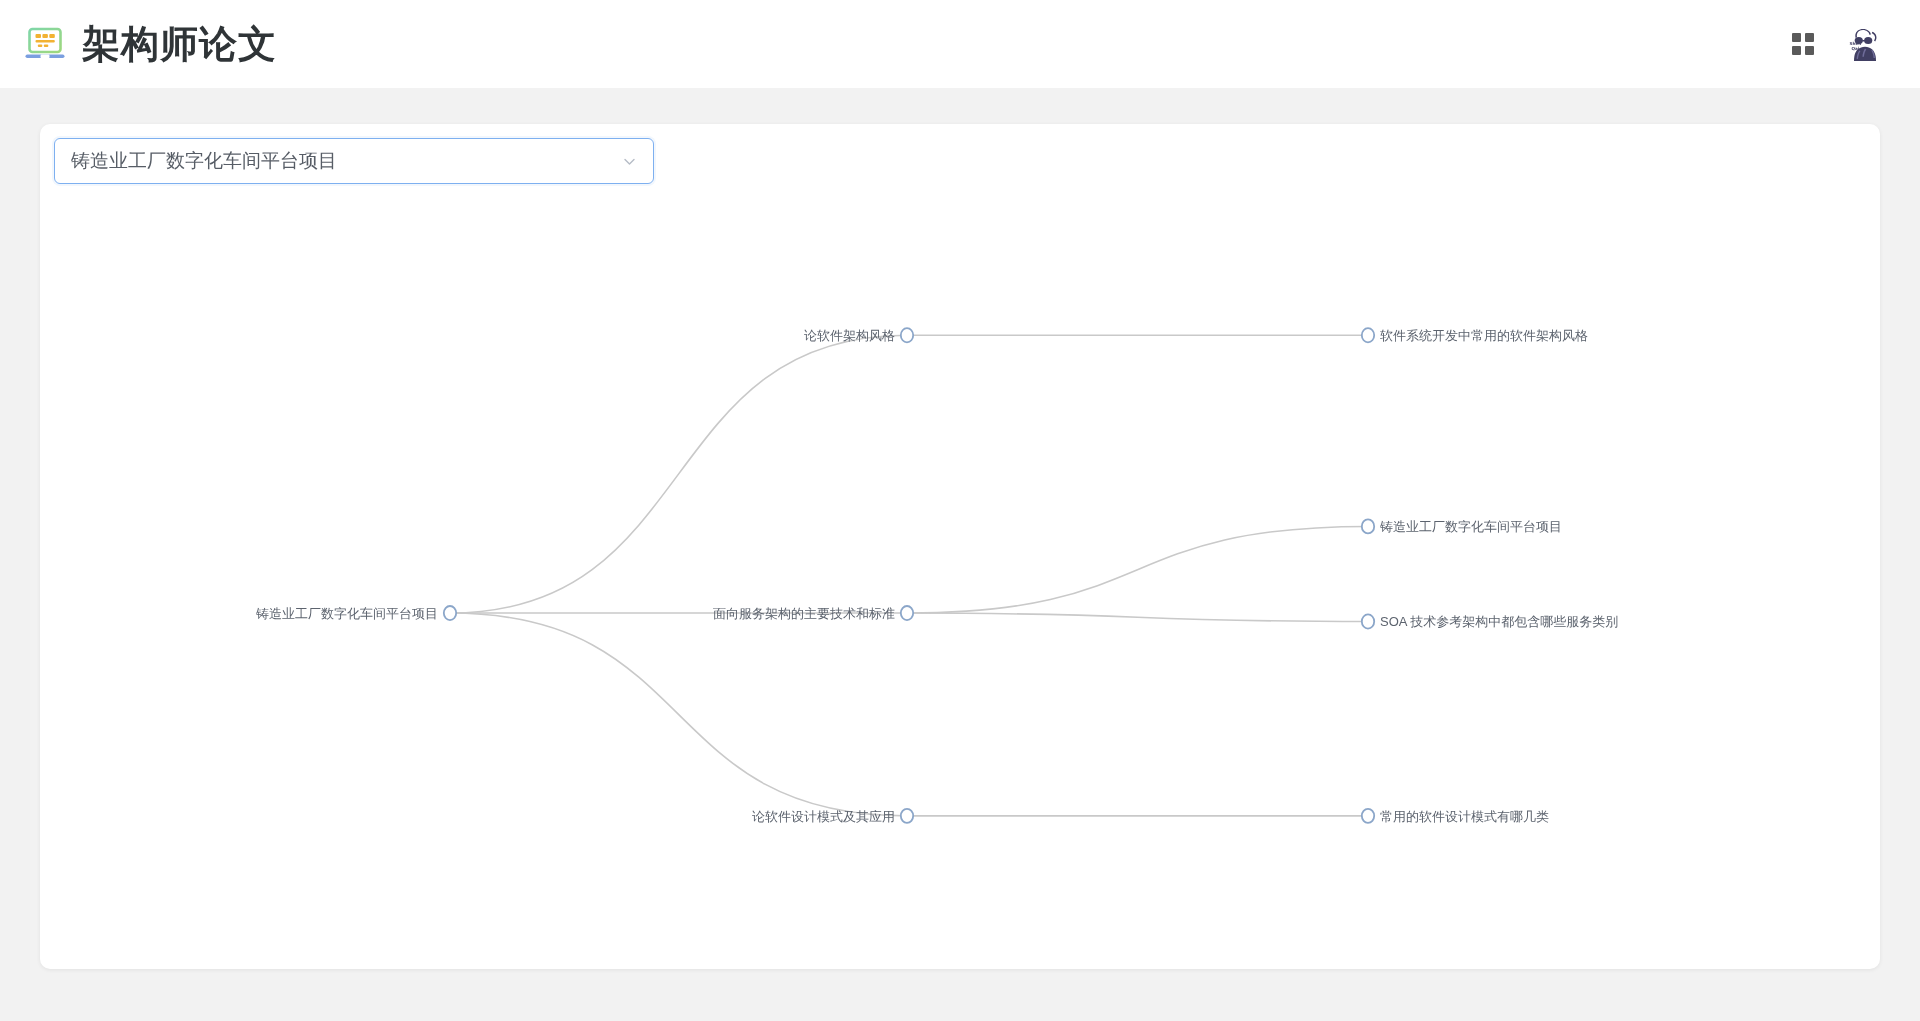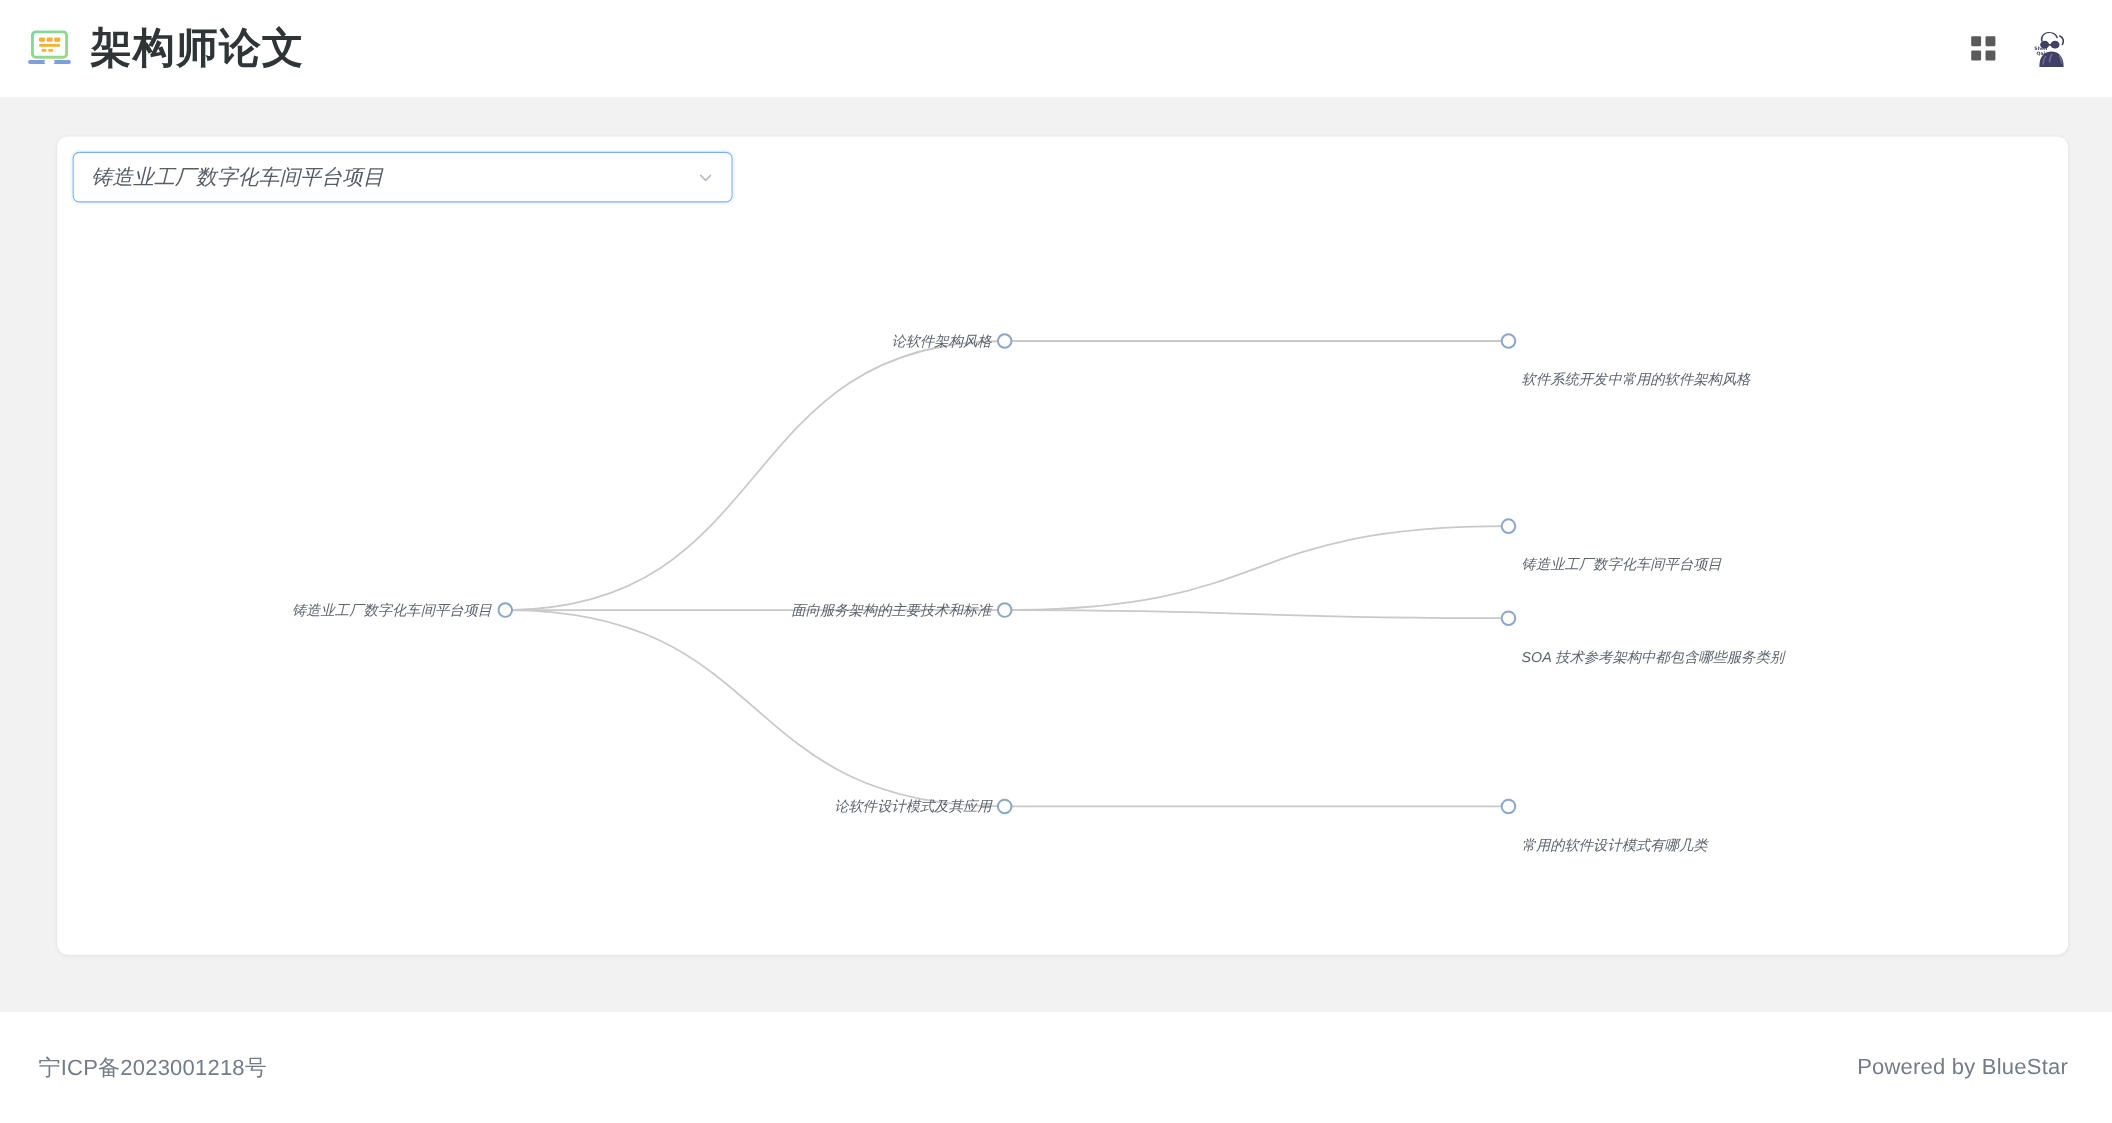--- a/index.html
+++ b/index.html
@@ -57,23 +57,22 @@
     overflow: hidden;
     cursor: pointer;
     background: #ffffff;
     display: block;
   }
 
   
   .content-area {
     flex: 1 1 auto;
     background: #f2f2f2;
-    padding: 36px 40px 52px 52px;
+    padding: 36px 40px 52px 40px;
     display: flex;
-    font-style: italic;
   }
   .card {
     flex: 1 1 auto;
     background: #ffffff;
     border-radius: 10px;
     box-shadow: 0 1px 4px rgba(0,0,0,0.07);
     position: relative;
     overflow: hidden;
   }
 
@@ -118,21 +117,21 @@
   .mm-link { fill: none; stroke: #c9c9c9; stroke-width: 1.6px; }
   .mm-dot { fill: #ffffff; stroke: #8ba6c9; stroke-width: 1.8px; }
   .mm-label {
     position: absolute;
     font-size: 13px;
     color: #5c636e;
     white-space: nowrap;
     line-height: 1;
     cursor: default;
   }
-  .mm-label.right-of { transform: translateY(-50%); margin-top: 35px; }
+  .mm-label.right-of { transform: translateY(-50%); }
   .mm-label.left-of  { transform: translate(-100%, -50%); }
 
   
   .footer {
     flex: 0 0 101px;
     height: 101px;
     background: #ffffff;
     display: flex; align-items: center;
     justify-content: space-between;
     padding: 0 40px 0 35px;
@@ -251,18 +250,14 @@
             <div class="mm-label right-of" style="left: 72.8261%; top: 47.625%;">铸造业工厂数字化车间平台项目</div>
             <div class="mm-label right-of" style="left: 72.8261%; top: 58.875%;">SOA 技术参考架构中都包含哪些服务类别</div>
             <div class="mm-label left-of" style="left: 46.4674%; top: 81.875%;">论软件设计模式及其应用</div>
             <div class="mm-label right-of" style="left: 72.8261%; top: 81.875%;">常用的软件设计模式有哪几类</div>
           </div>
       </div>
 
     </section>
   </main>
 
-  <footer class="footer">
-    <span class="footer-text footer-left">宁ICP备2023001218号</span>
-    <span class="footer-text">Powered by BlueStar</span>
-  </footer>
 
 </div>
 
 </body></html>

